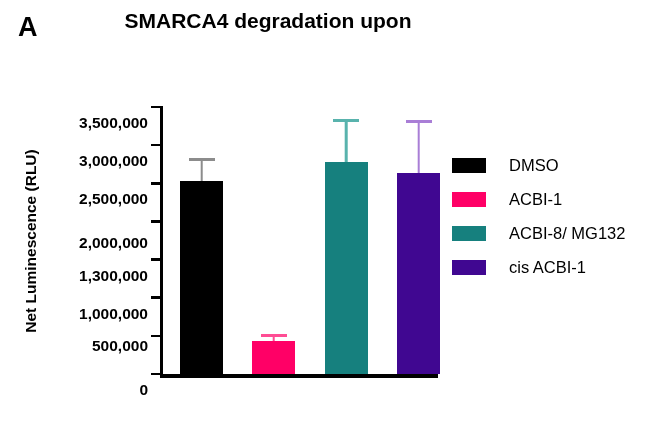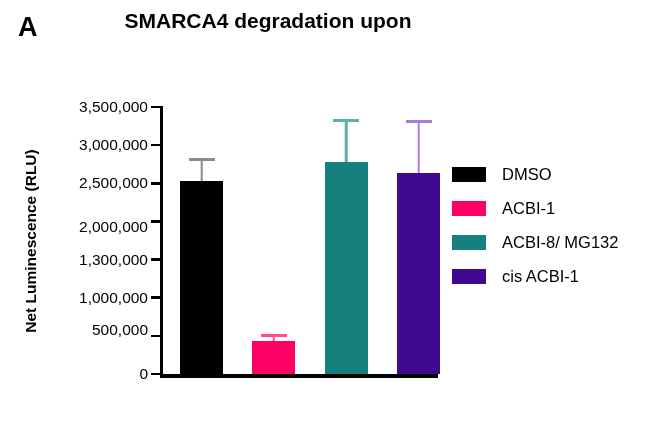--- a/index.html
+++ b/index.html
@@ -32,43 +32,43 @@
     position:absolute;left:0;top:-1px;width:2.5px;height:269px;background:#000;
   }
   .axis-line-x{
     position:absolute;left:0;top:267px;width:278px;height:4px;background:#000;
   }
   .tick{
     position:absolute;left:-9px;width:9px;height:2.5px;background:#000;
   }
   .ticklabel{
     position:absolute;right:100%;margin-right:12px;
-    font-size:15.5px;font-weight:normal;white-space:nowrap;
-    transform:translateY(-52%);line-height:1;
+    font-size:15.5px;font-weight:bold;white-space:nowrap;
+    transform:translateY(-52%);line-height:1;margin-top:16px;
   }
   .ylabel{
     position:absolute;left:-129px;top:50%;
     transform:translate(-50%,-50%) rotate(-90deg);
     transform-origin:center center;
     font-size:15.5px;font-weight:bold;white-space:nowrap;
   }
 
   
   .bars{position:absolute;left:0;top:0;width:278px;height:267px;}
   .barwrap{position:absolute;bottom:0;}
   .bar{position:absolute;bottom:0;left:0;width:100%;}
   .errbar{position:absolute;left:50%;width:2.6px;transform:translateX(-50%);}
   .errcap{position:absolute;left:50%;width:26px;height:3px;transform:translateX(-50%);}
 
   
   .legend{
     position:absolute;left:452px;top:148px;
   }
   .legend-row{
-    display:flex;align-items:flex-end;height:34px;
+    display:flex;align-items:center;height:34px;gap:7px;
   }
   .legend-swatch{
     width:34px;height:15px;flex:0 0 auto;
   }
   .legend-label{
     margin-left:16px;font-size:16.5px;white-space:nowrap;line-height:1;
   }
 </style>
 </head>
 <body>

